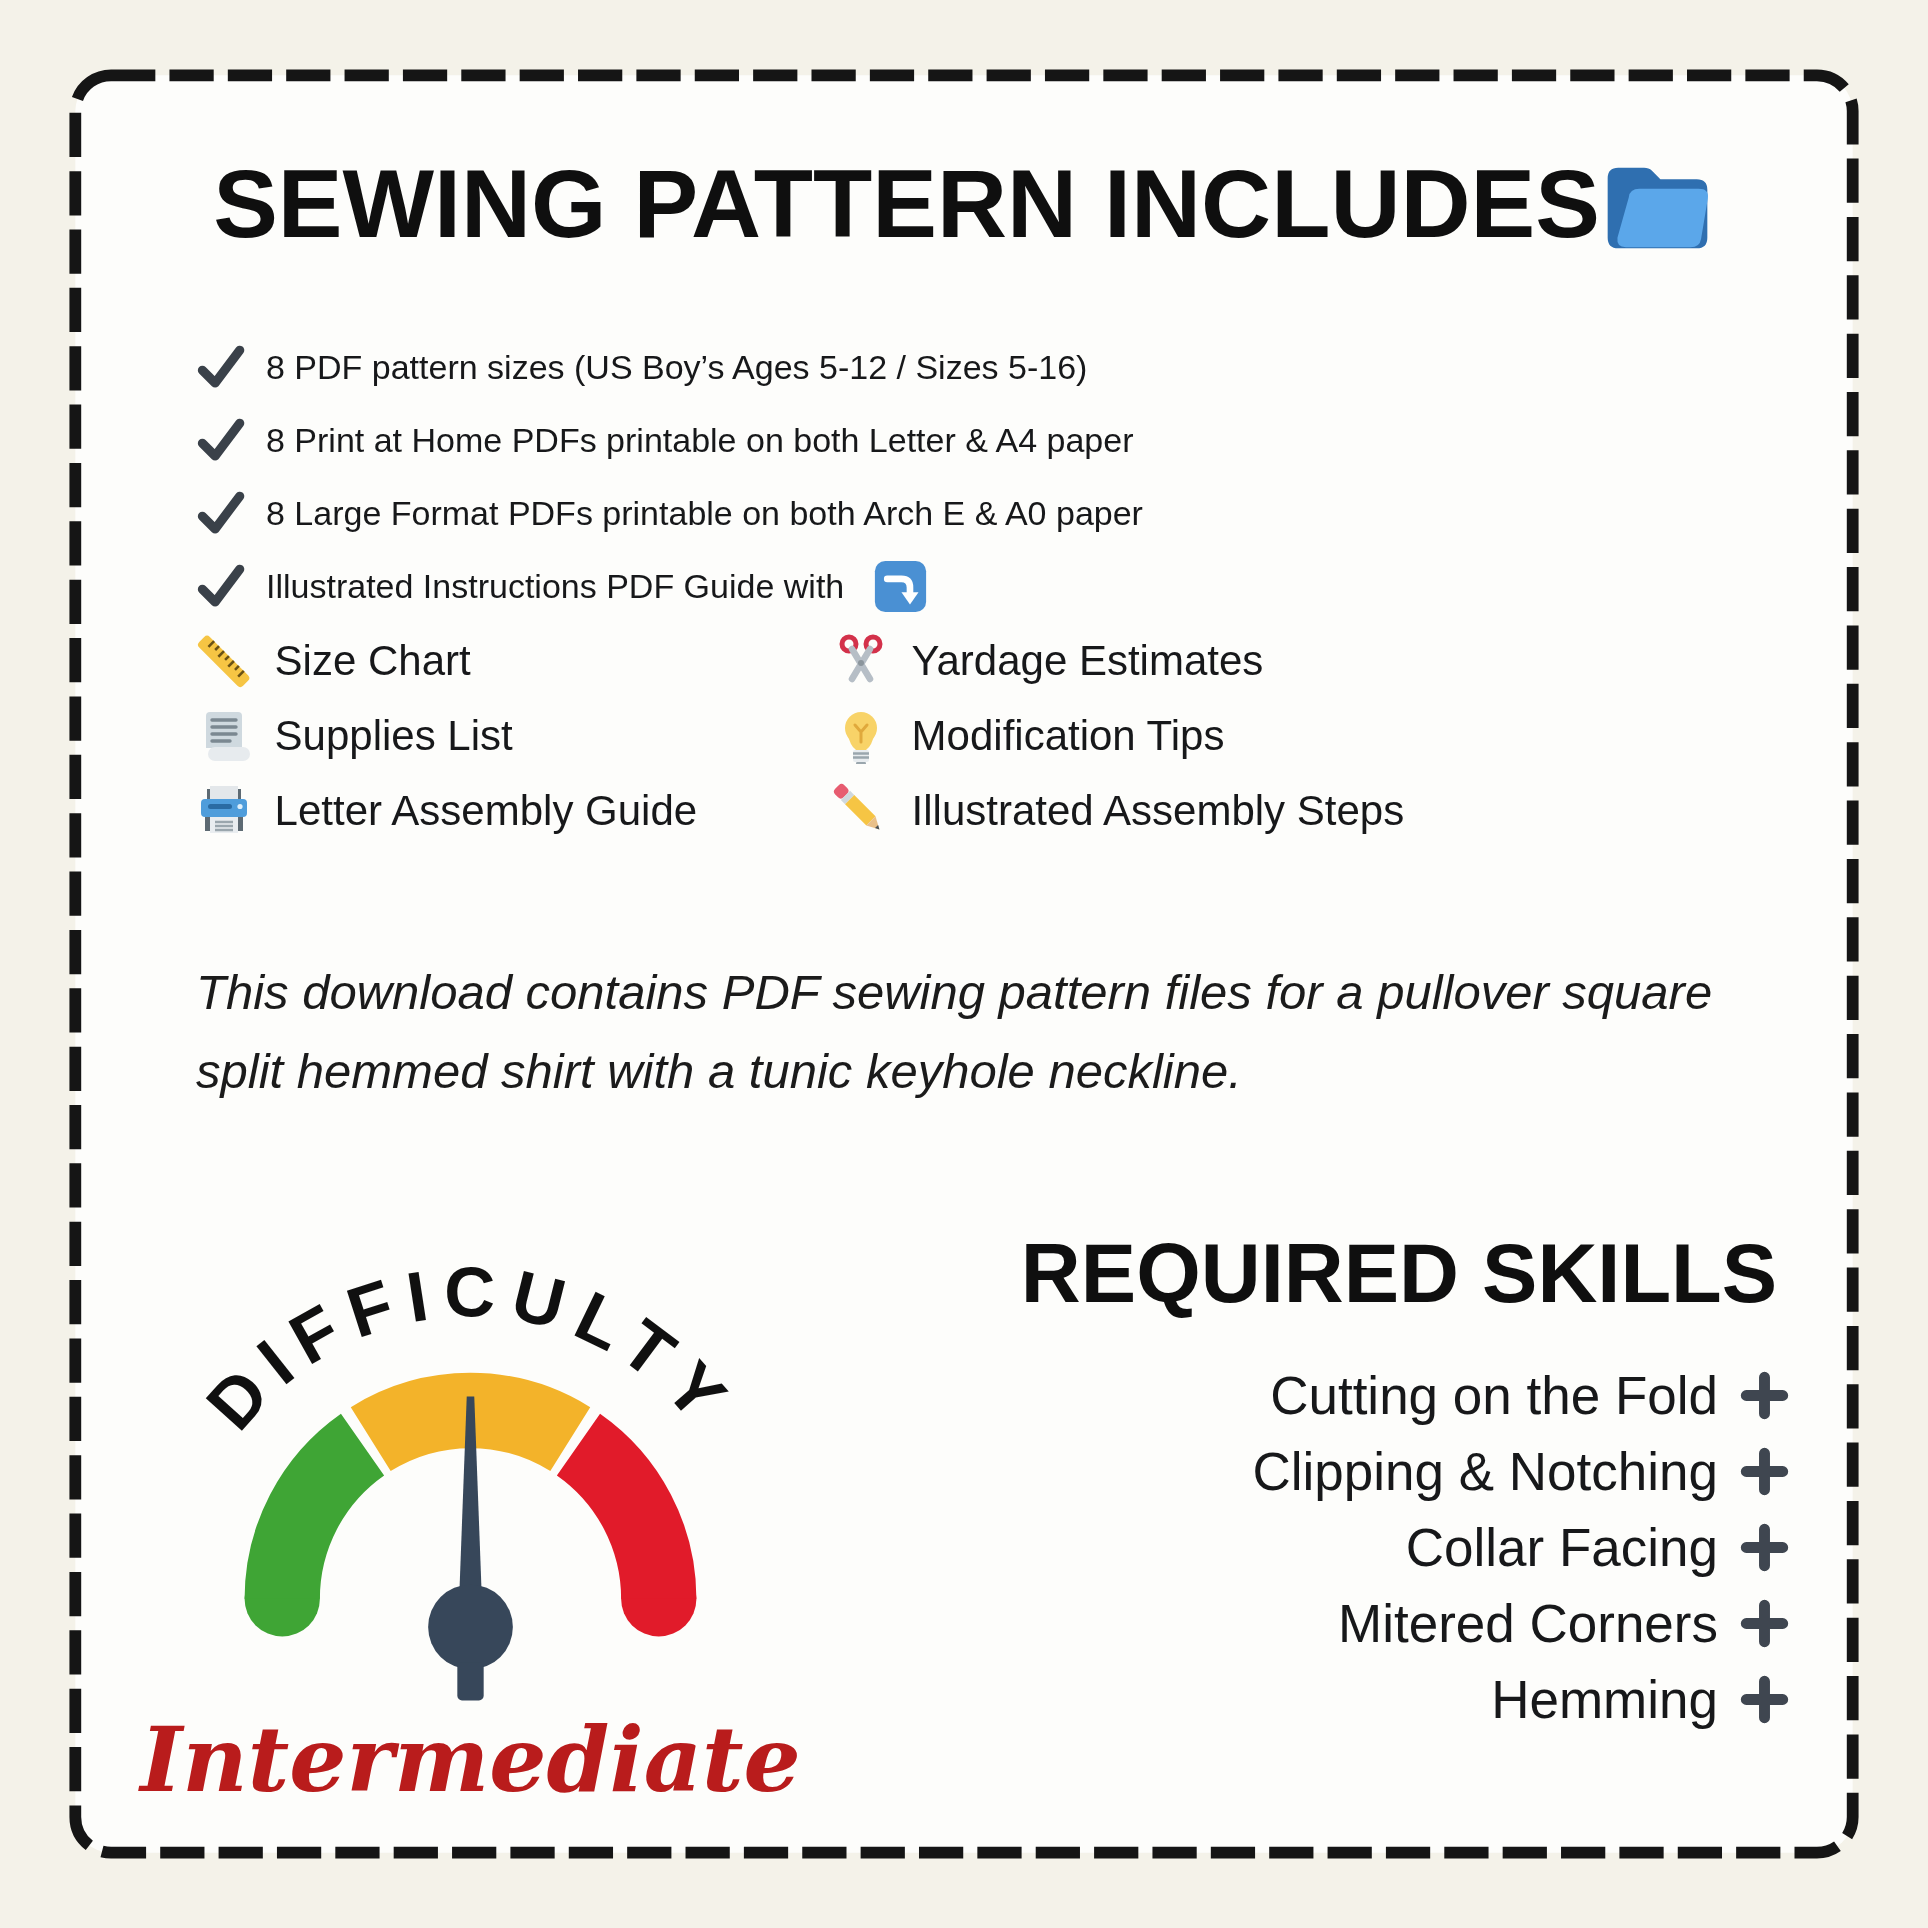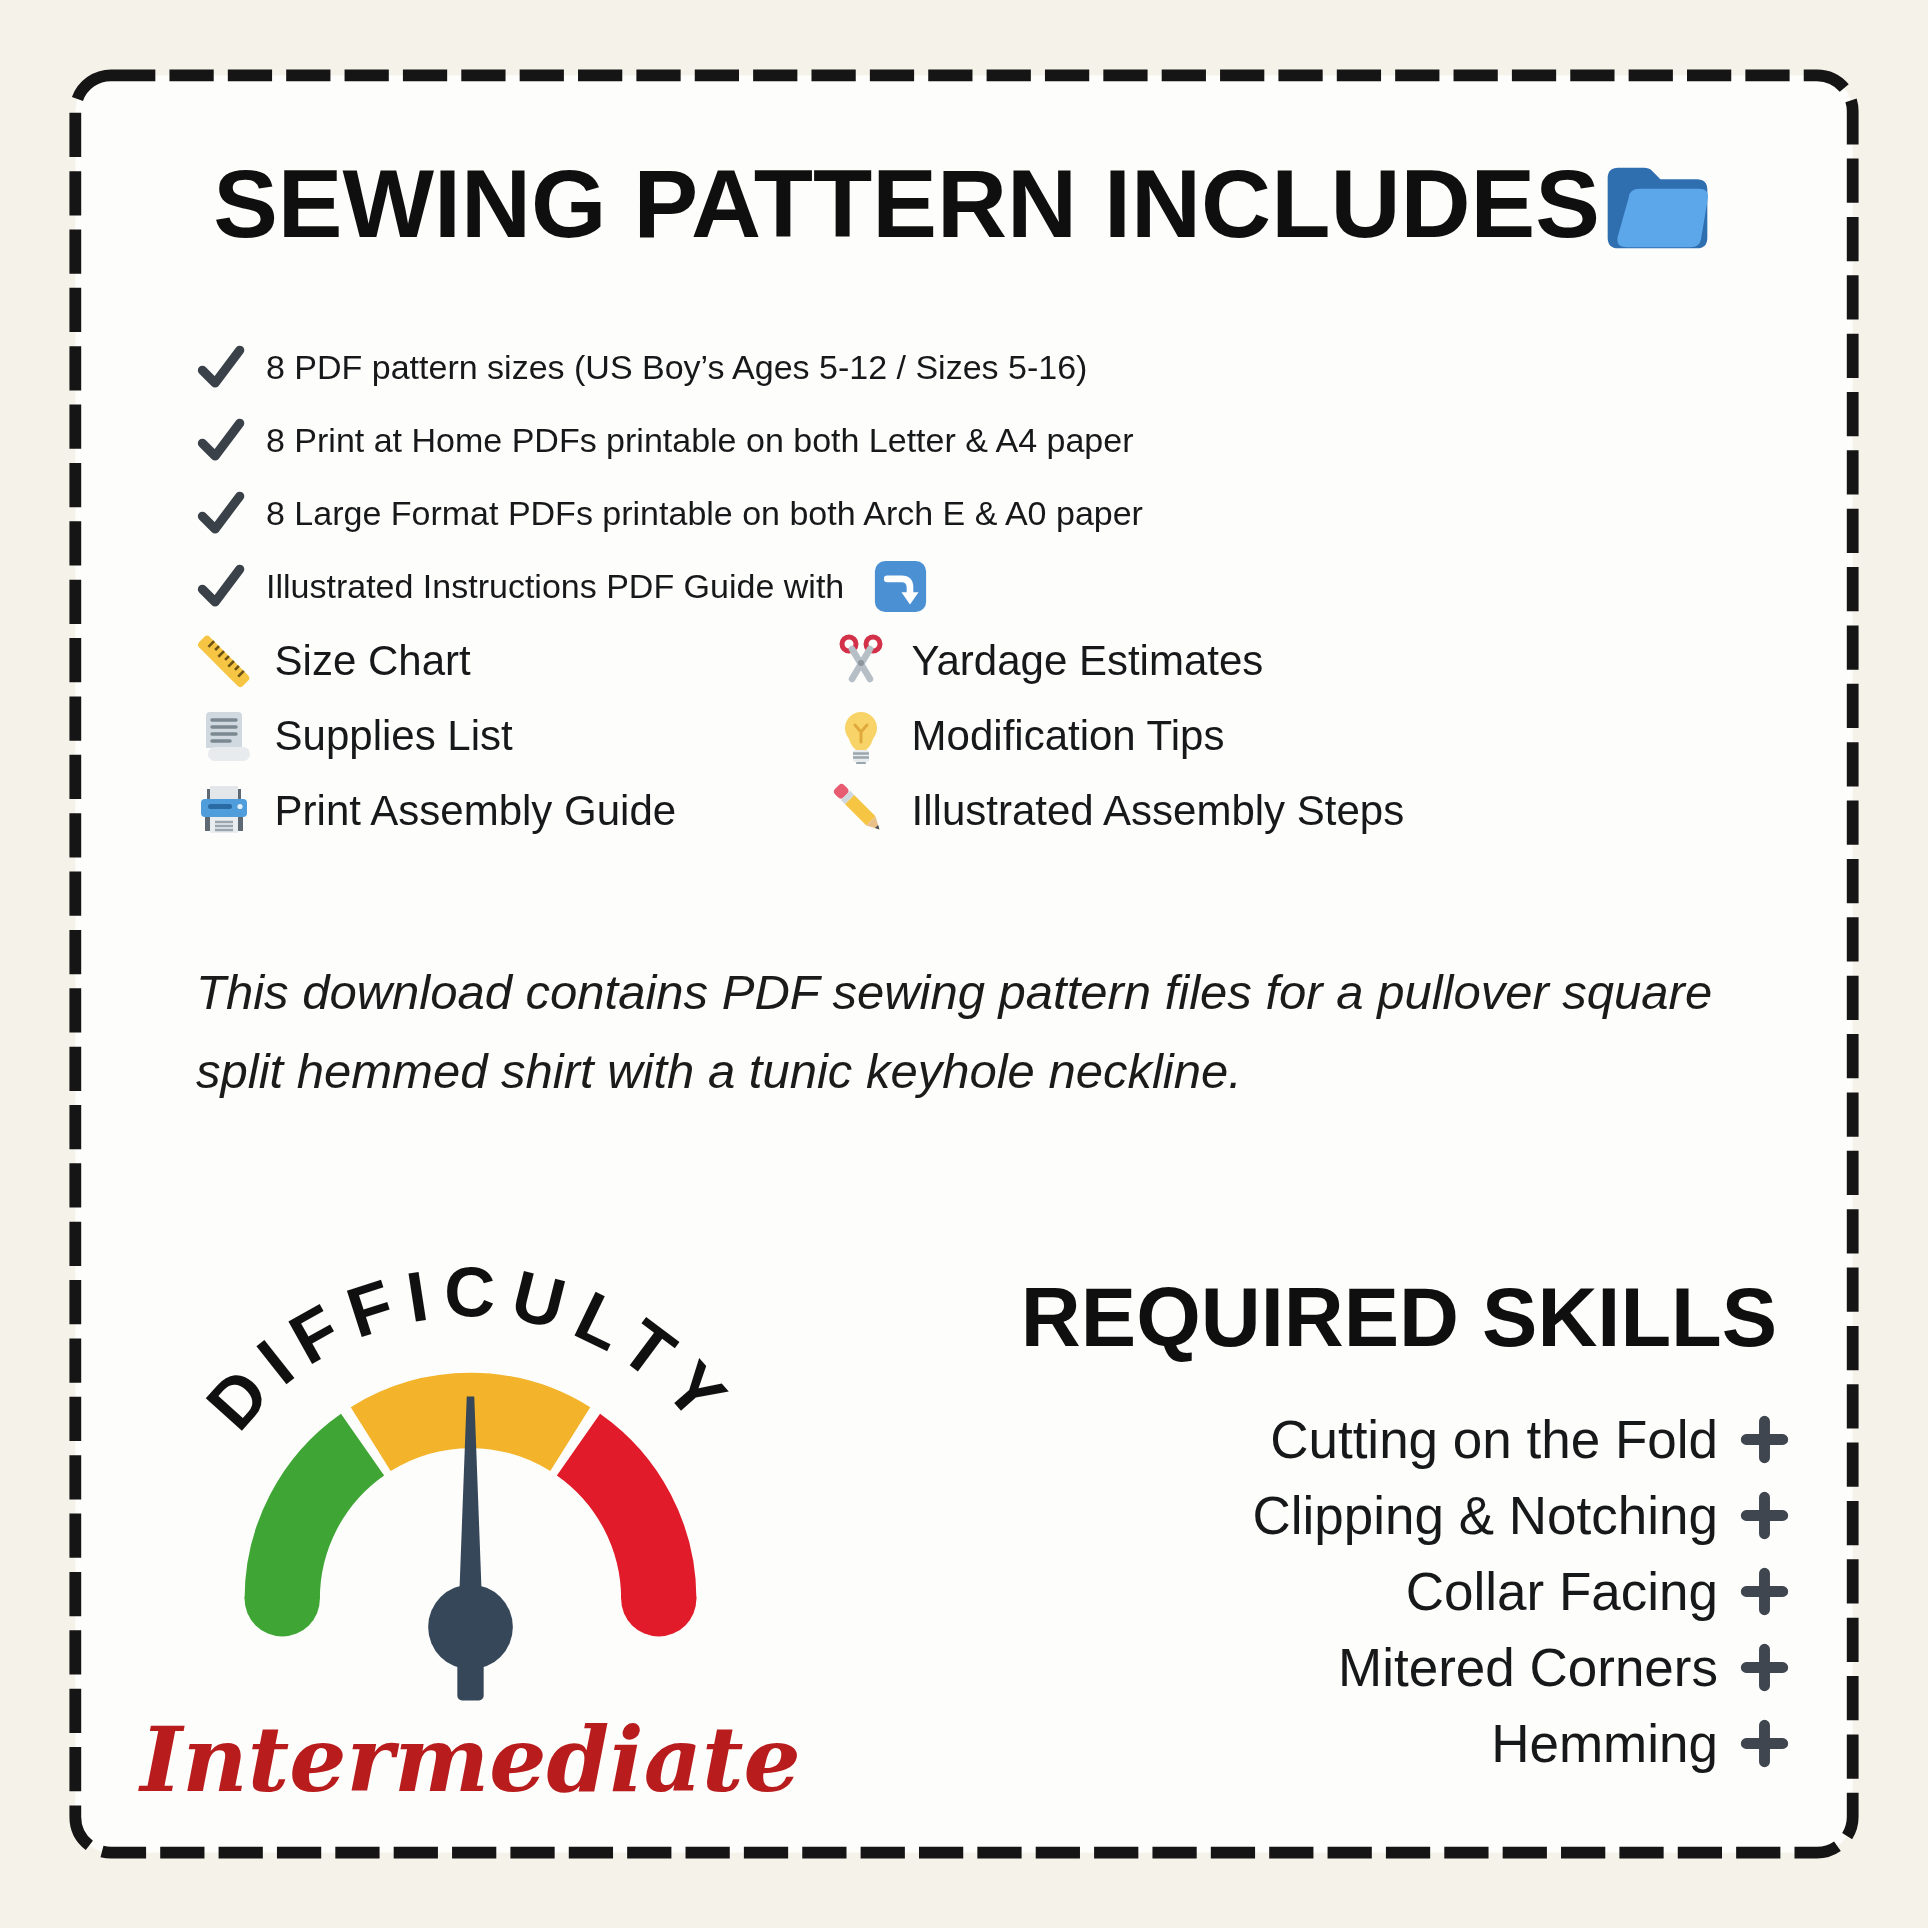--- a/index.html
+++ b/index.html
@@ -58,21 +58,21 @@
     position: absolute; left: 141px; top: 1194px; width: 659px;
     display: flex; flex-direction: column; align-items: center;
   }
   .gauge-svg { width: 659px; height: 513px; }
   .difficulty-level {
     font-family: "DejaVu Serif", serif; font-style: italic; font-weight: bold;
     font-size: 90px; color: #b91c1c; line-height: 1; margin-top: 7px;
   }
 
   
-  .skills { position: absolute; left: 1008px; top: 1230px; width: 782px; margin-top: 44px; }
+  .skills { position: absolute; left: 1008px; top: 1230px; width: 782px; }
   .skills h2 {
     margin: 0 0 40px 0; text-align: center;
     font-size: 83px; font-weight: bold; color: #0f0f0f; line-height: 1.05;
   }
   .skill-row {
     display: flex; justify-content: flex-end; align-items: center; gap: 21px;
     height: 76px; font-size: 53px; color: #17181a; white-space: nowrap;
   }
   .plus-icon { width: 51px; height: 51px; flex: 0 0 auto; }
 </style>
@@ -170,21 +170,21 @@
         <rect x="41" y="6" width="4" height="11" fill="#5d6a73"></rect>
         <rect x="14" y="3" width="28" height="14" fill="#e3e7ea"></rect>
         <rect x="5" y="16" width="46" height="18" rx="4" fill="#4f9ddb"></rect>
         <rect x="12" y="21" width="24" height="5" rx="2.5" fill="#2a6ba3"></rect>
         <circle cx="44" cy="23.5" r="2.6" fill="#dff0fb"></circle>
         <rect x="9" y="34" width="5" height="14" fill="#5d6a73"></rect>
         <rect x="42" y="34" width="5" height="14" fill="#5d6a73"></rect>
         <rect x="14" y="34" width="28" height="16" fill="#e9edf0"></rect>
         <path d="M19 39 h18 M19 43 h18 M19 47 h18" stroke="#9aa6ad" stroke-width="2.6"></path>
       </svg>
-      <span>Print Assembly Guide</span>
+      <span>Letter Assembly Guide</span>
     </div>
     <div class="feature">
       <svg class="feature-icon" viewBox="0 0 56 56">
         <g transform="rotate(45 28 28)">
           <rect x="-6" y="21.5" width="12" height="13" rx="4" fill="#e75c70"></rect>
           <rect x="6" y="21.5" width="6" height="13" fill="#cfd8de"></rect>
           <rect x="12" y="21.5" width="30" height="13" fill="#f6c544"></rect>
           <path d="M42 21.5 L54 28 L42 34.5 z" fill="#eac089"></path>
           <path d="M50 25.8 L54 28 L50 30.2 z" fill="#474f56"></path>
         </g>

